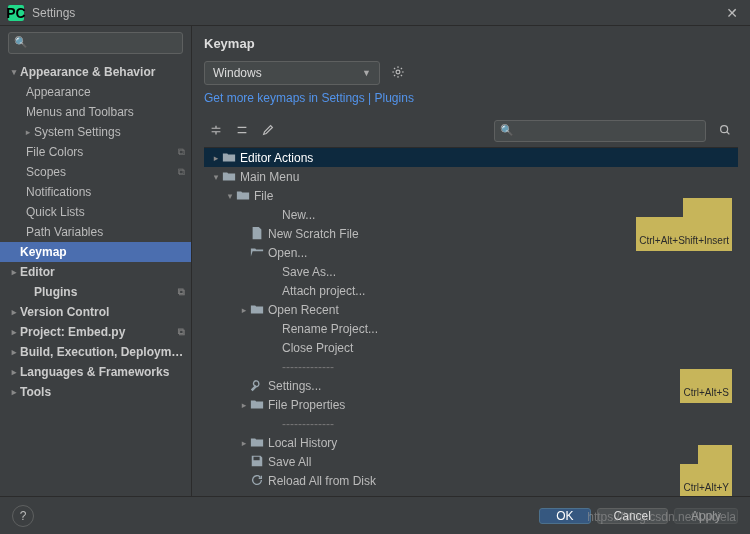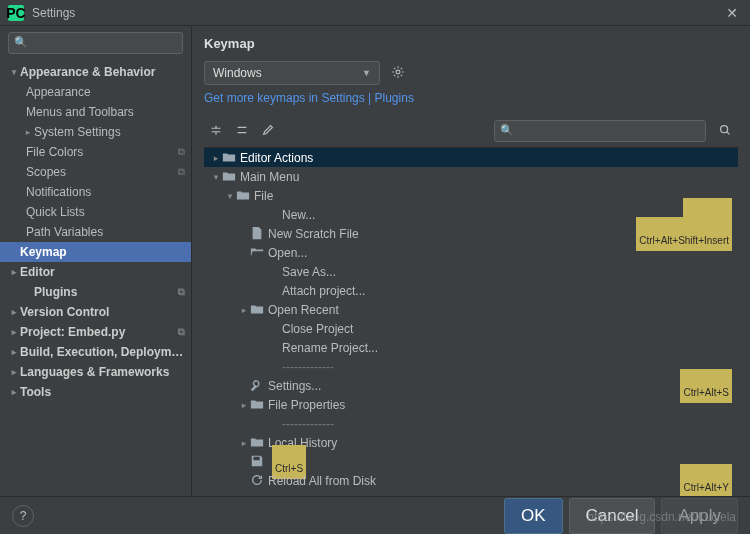--- a/index.html
+++ b/index.html
@@ -58,21 +58,21 @@
   .ap0 { padding-left: 6px; }
   .ap1 { padding-left: 20px; }
   .ap2 { padding-left: 34px; }
   .ap3 { padding-left: 48px; }
   .sep { color: #777; }
 
   
   .footer { position: absolute; bottom: 0; left: 0; right: 0; height: 38px; background: #3c3f41; border-top: 1px solid #2b2b2b; display: flex; align-items: center; padding: 0 12px; }
   .help { width: 22px; height: 22px; border: 1px solid #5e6060; border-radius: 11px; display: flex; align-items: center; justify-content: center; color: #bbb; font-size: 12px; cursor: pointer; }
   .footer .gap { flex: 1; }
-  .btn { height: 36px; padding: 0 16px; border: 1px solid #5e6060; background: #4c5052; color: #ddd; border-radius: 3px; margin-left: 6px; font-size: 17px; cursor: pointer; }
+  .btn { height: 16px; padding: 0 16px; border: 1px solid #5e6060; background: #4c5052; color: #ddd; border-radius: 3px; margin-left: 6px; font-size: 12px; cursor: pointer; }
   .btn.primary { background: #365880; border-color: #4c708c; color: #fff; }
   .btn.disabled { opacity: .55; }
 
   .watermark { position: absolute; bottom: 10px; right: 14px; color: #999; font-size: 12px; opacity: .6; pointer-events: none; }
 
   
   svg { width: 14px; height: 14px; }
 </style>
 </head>
 <body>
@@ -271,26 +271,26 @@
         <div class="arow ap2">
           <span class="arrow">▸</span>
           <span class="icon"><svg viewBox="0 0 16 16" fill="#9aa7b0">
               <path d="M1 4h5l1 1h8v8H1z"></path>
             </svg></span>
           <span class="lbl">Open Recent</span>
         </div>
         <div class="arow ap3">
           <span class="arrow"></span>
           <span class="icon"></span>
+          <span class="lbl">Rename Project...</span>
+        </div>
+        <div class="arow ap3">
+          <span class="arrow"></span>
+          <span class="icon"></span>
           <span class="lbl">Close Project</span>
-        </div>
-        <div class="arow ap3">
-          <span class="arrow"></span>
-          <span class="icon"></span>
-          <span class="lbl">Rename Project...</span>
         </div>
         <div class="arow ap3">
           <span class="arrow"></span>
           <span class="icon"></span>
           <span class="lbl sep">-------------</span>
         </div>
         <div class="arow ap2">
           <span class="arrow"></span>
           <span class="icon"><svg viewBox="0 0 16 16" fill="none" stroke="#9aa7b0" stroke-width="1.5">
               <path d="M10 6a3 3 0 10-4 3l-4 4 1 1 4-4a3 3 0 003-4z"></path>
@@ -315,20 +315,21 @@
           <span class="icon"><svg viewBox="0 0 16 16" fill="#9aa7b0">
               <path d="M1 4h5l1 1h8v8H1z"></path>
             </svg></span>
           <span class="lbl">Local History</span>
         </div>
         <div class="arow ap2">
           <span class="arrow"></span>
           <span class="icon"><svg viewBox="0 0 16 16" fill="#9aa7b0">
               <path d="M2 2h10l2 2v10H2zM4 3v4h7V3"></path>
             </svg></span>
+          <span class="lbl">Save All</span>
           <span class="short">Ctrl+S</span>
         </div>
         <div class="arow ap2">
           <span class="arrow"></span>
           <span class="icon"><svg viewBox="0 0 16 16" fill="none" stroke="#9aa7b0" stroke-width="1.5">
               <path d="M13 8a5 5 0 11-1.5-3.5M13 3v3h-3"></path>
             </svg></span>
           <span class="lbl">Reload All from Disk</span>
           <span class="short">Ctrl+Alt+Y</span>
         </div>

